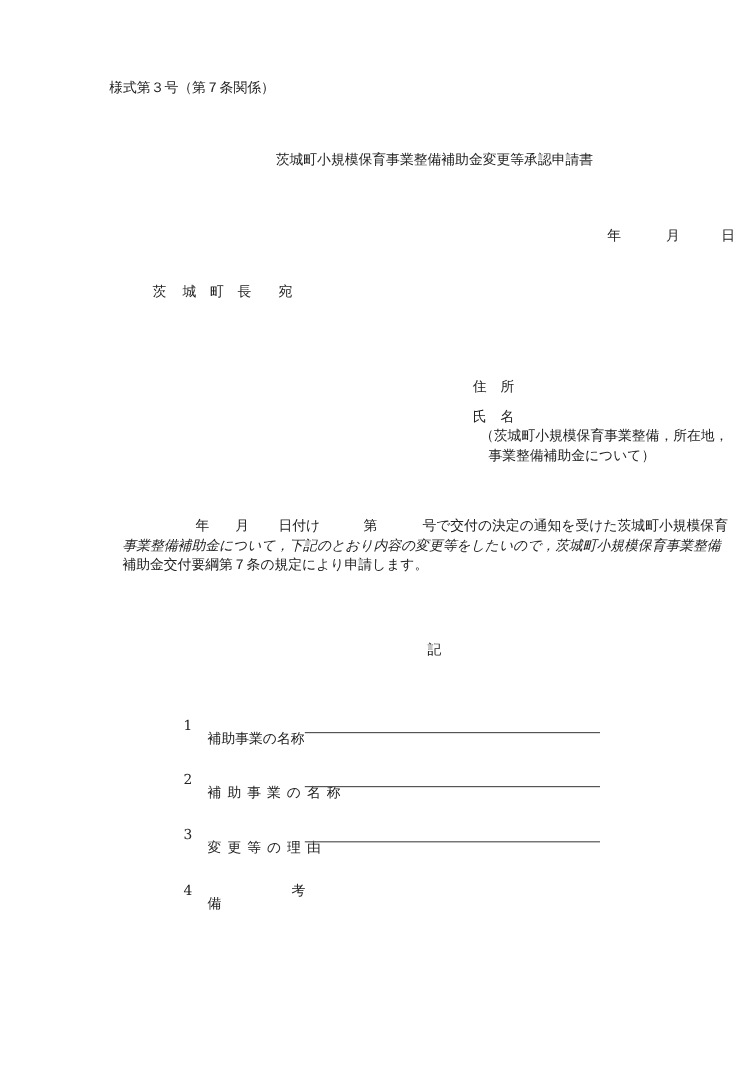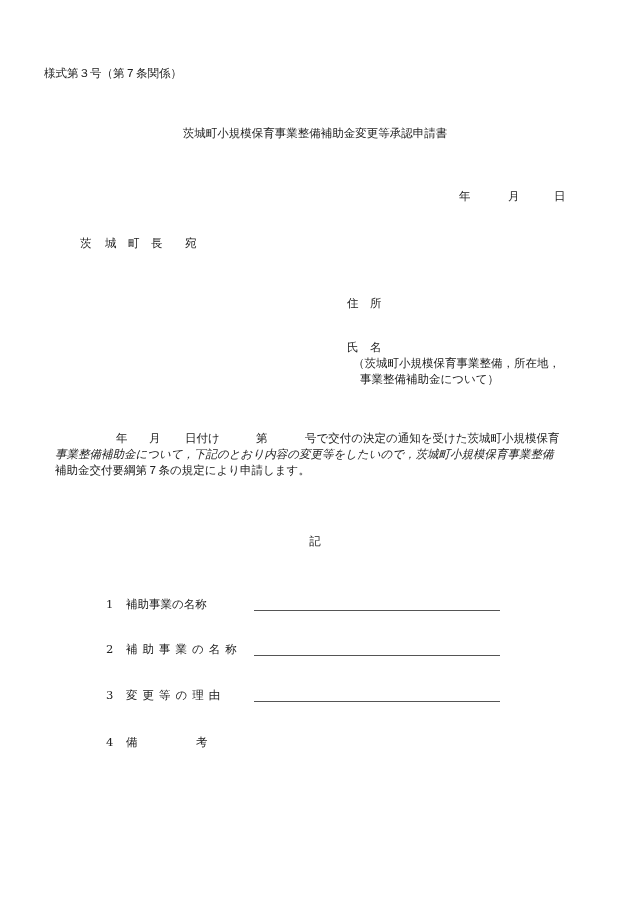--- a/index.html
+++ b/index.html
@@ -9,42 +9,42 @@
     }
     body {
       width: 630px;
       height: 903px;
       position: relative;
       overflow: hidden;
       font-family: "DejaVu Serif", "Liberation Serif", serif;
       color: #222222;
       font-size: 11.5px;
     }
-    .abs { position: absolute; white-space: nowrap; line-height: 1; }
+    .abs { position: absolute; white-space: nowrap; line-height: 1; margin-left: 47px; }
     .form-number { left: 44px; top: 68px; }
     .doc-title { left: 0; width: 630px; top: 128px; text-align: center; }
     .date-line { top: 191px; }
     .date-year { left: 459px; }
     .date-month { left: 508px; }
     .date-day { left: 554px; }
     .addressee { left: 80px; top: 238px; letter-spacing: 0; }
     .addressee span { position: absolute; top: 0; }
-    .applicant-address { left: 347px; top: 298px; text-align: right; }
+    .applicant-address { left: 347px; top: 317px; text-align: right; }
     .applicant-name { left: 347px; top: 342px; }
     .applicant-note1 { left: 353px; top: 358px; }
     .applicant-note2 { left: 360px; top: 374px; }
     .body-text { left: 55px; }
     .body-line1 { top: 433px; }
     .body-line1 span { position: absolute; top: 0; }
     .body-line2 { top: 449px; font-style: italic; }
     .body-line3 { top: 465px; }
     .ki { left: 0; width: 630px; top: 536px; text-align: center; }
     .item { left: 106px; }
     .item .num { position: absolute; left: 0; top: 0; }
-    .item .label { position: absolute; left: 20px; top: 0; font-family: Liberation Mono, monospace; }
+    .item .label { position: absolute; left: 20px; top: 12px; font-family: Liberation Mono, monospace; }
     .underline {
       position: absolute;
       left: 254px;
       width: 246px;
       height: 0;
       border-top: 1.3px solid #555555;
     }
     .spaced { letter-spacing: 5px; }
   </style>
 </head>

